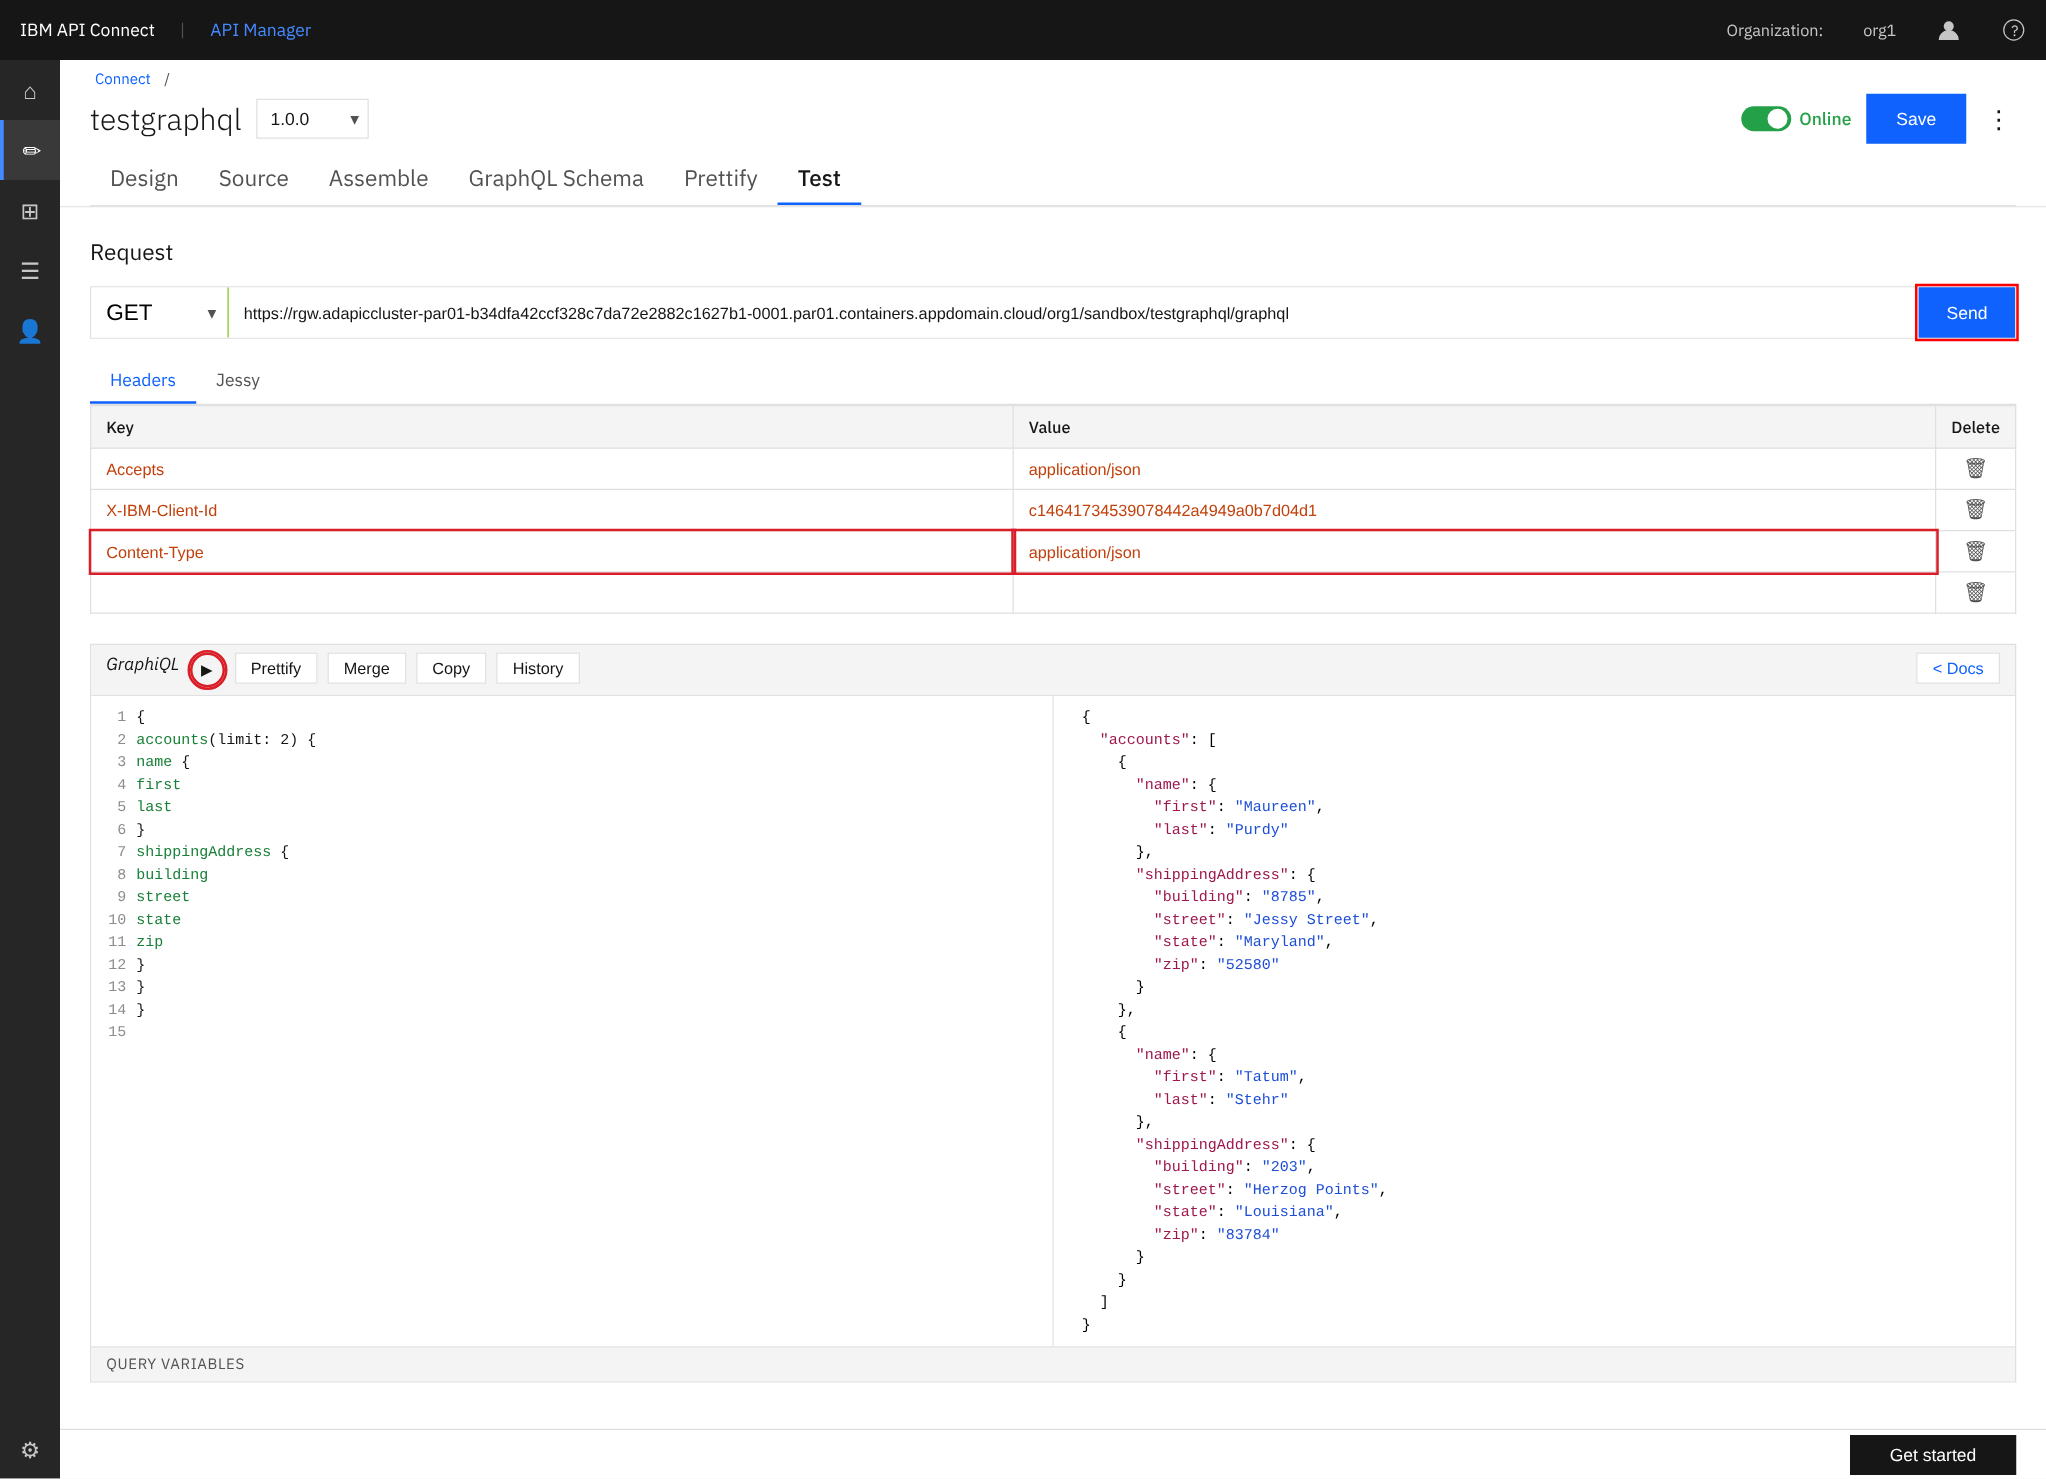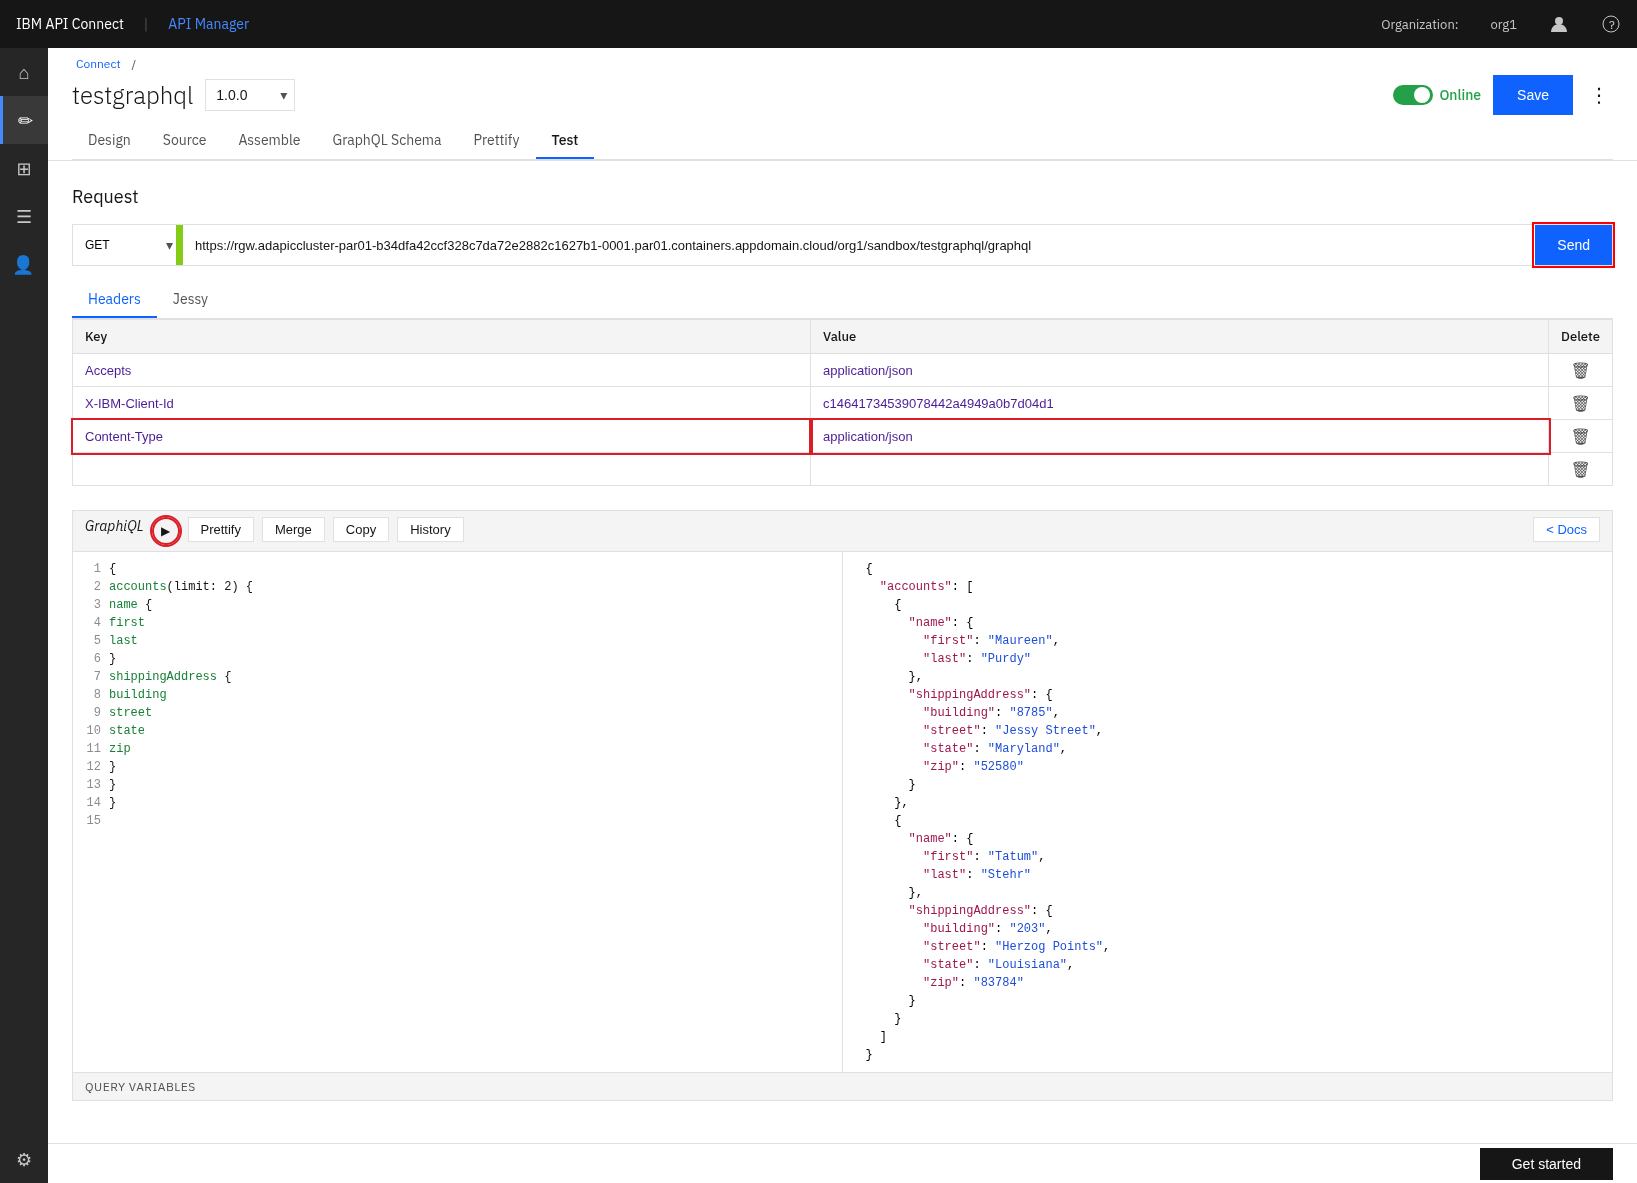--- a/index.html
+++ b/index.html
@@ -89,42 +89,42 @@
       font-size: 14px;
       cursor: pointer;
       height: 40px;
     }
     .more-btn { background: none; border: none; cursor: pointer; color: #161616; font-size: 20px; padding: 4px; }
 
     
     .tabs { display: flex; gap: 0; border-bottom: 1px solid #e0e0e0; }
     .tab {
       padding: 8px 16px;
-      font-size: 14px;
+      font-size: 18px;
       color: #525252;
       cursor: pointer;
       border-bottom: 2px solid transparent;
       white-space: nowrap;
     }
     .tab.active { color: #161616; border-bottom: 2px solid #0f62fe; font-weight: 500; }
 
     
     .main-scroll { flex: 1; overflow-y: auto; padding: 24px; background: #fff; }
 
     
     .section-title { font-size: 18px; font-weight: 400; color: #161616; margin-bottom: 16px; }
 
     
     .url-bar { display: flex; align-items: center; gap: 0; margin-bottom: 16px; border: 1px solid #e0e0e0; }
     .method-select {
       border: none;
-      border-right: 7px solid #84cc16;
+      border-right: 1px solid #84cc16;
       background: #fff;
       padding: 8px 12px;
-      font-size: 12px;
+      font-size: 18px;
       height: 40px;
       min-width: 110px;
       appearance: none;
       cursor: pointer;
     }
     .method-wrapper { position: relative; display: inline-block; }
     .method-wrapper::after { content: '▾'; position: absolute; right: 10px; top: 50%; transform: translateY(-50%); pointer-events: none; color: #525252; }
     .url-input {
       flex: 1;
       border: none;
@@ -174,21 +174,21 @@
       border: 1px solid #e0e0e0;
       font-size: 13px;
       color: #161616;
     }
     .headers-table td input {
       border: none;
       width: 100%;
       background: transparent;
       font-size: 13px;
       outline: none;
-      color: #4c1d95;
+      color: #c2410c;
     }
     .delete-icon { color: #525252; cursor: pointer; font-size: 16px; }
     .highlighted-cell { outline: 2px solid #da1e28; }
 
     
     .graphiql-section { border: 1px solid #e0e0e0; margin-top: 24px; }
     .graphiql-header {
       display: flex;
       align-items: flex-start;
       gap: 8px;

